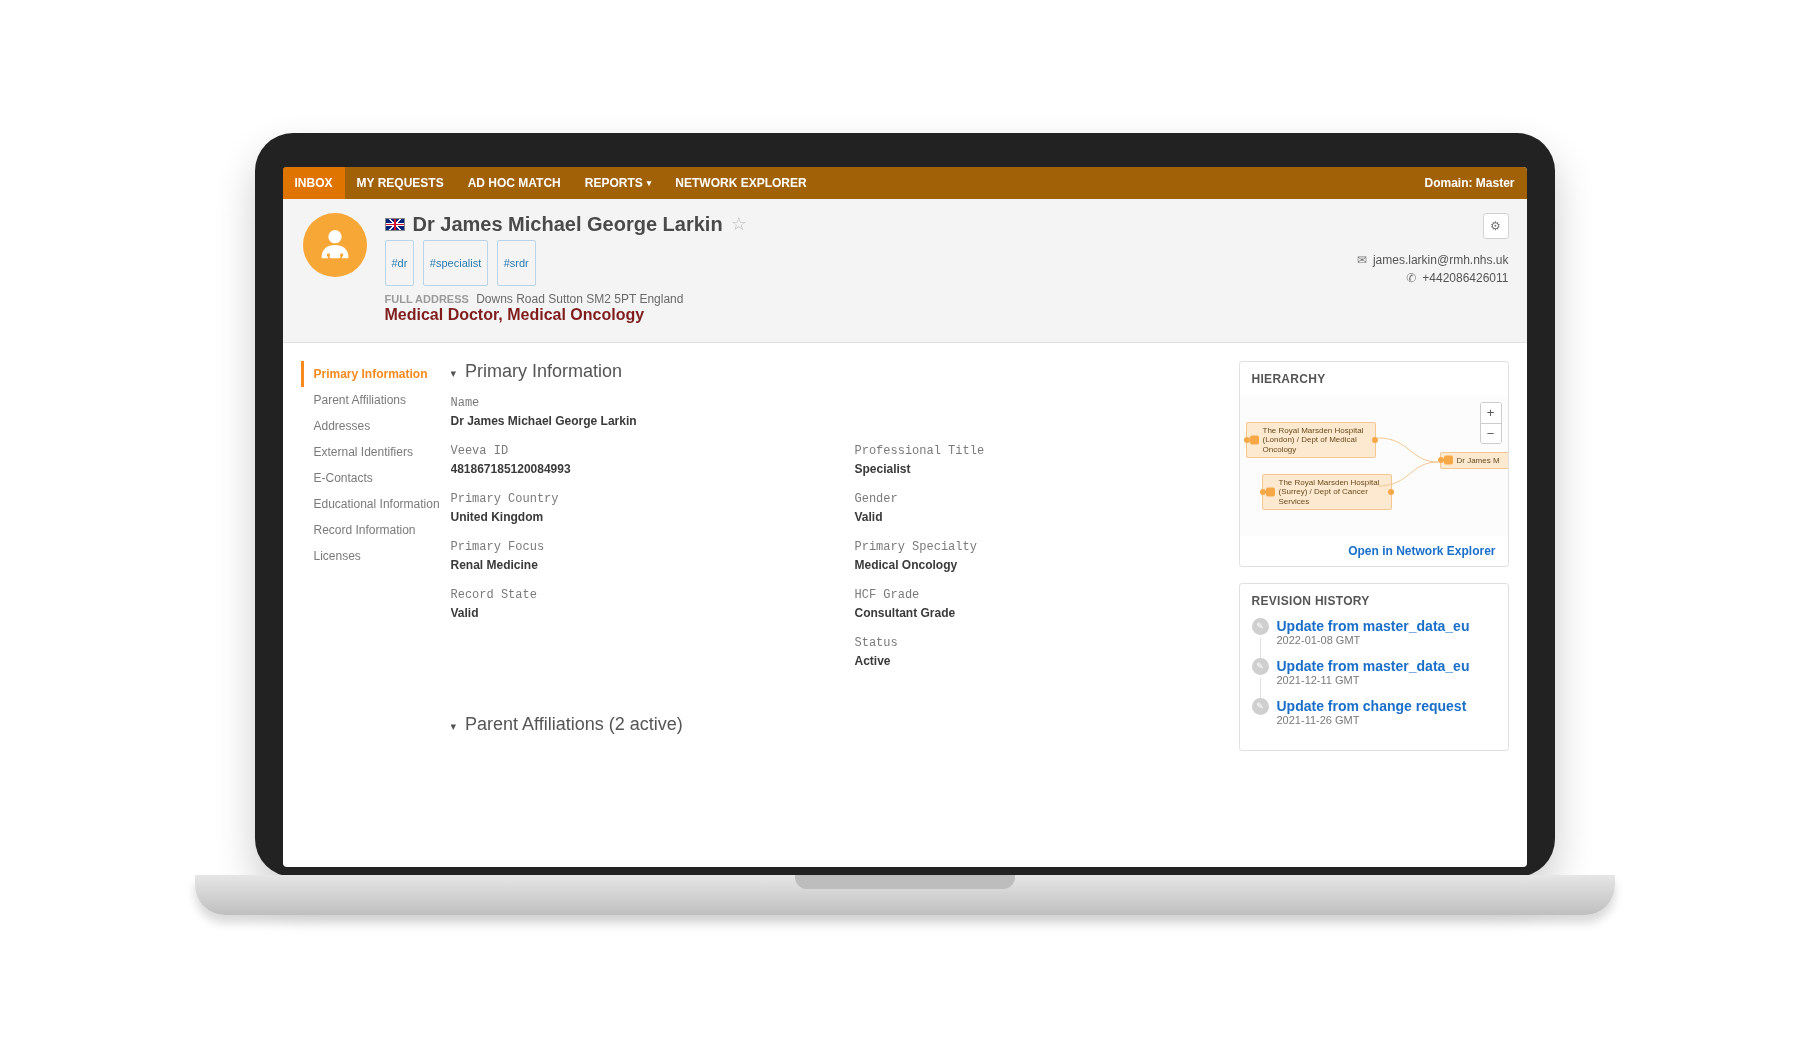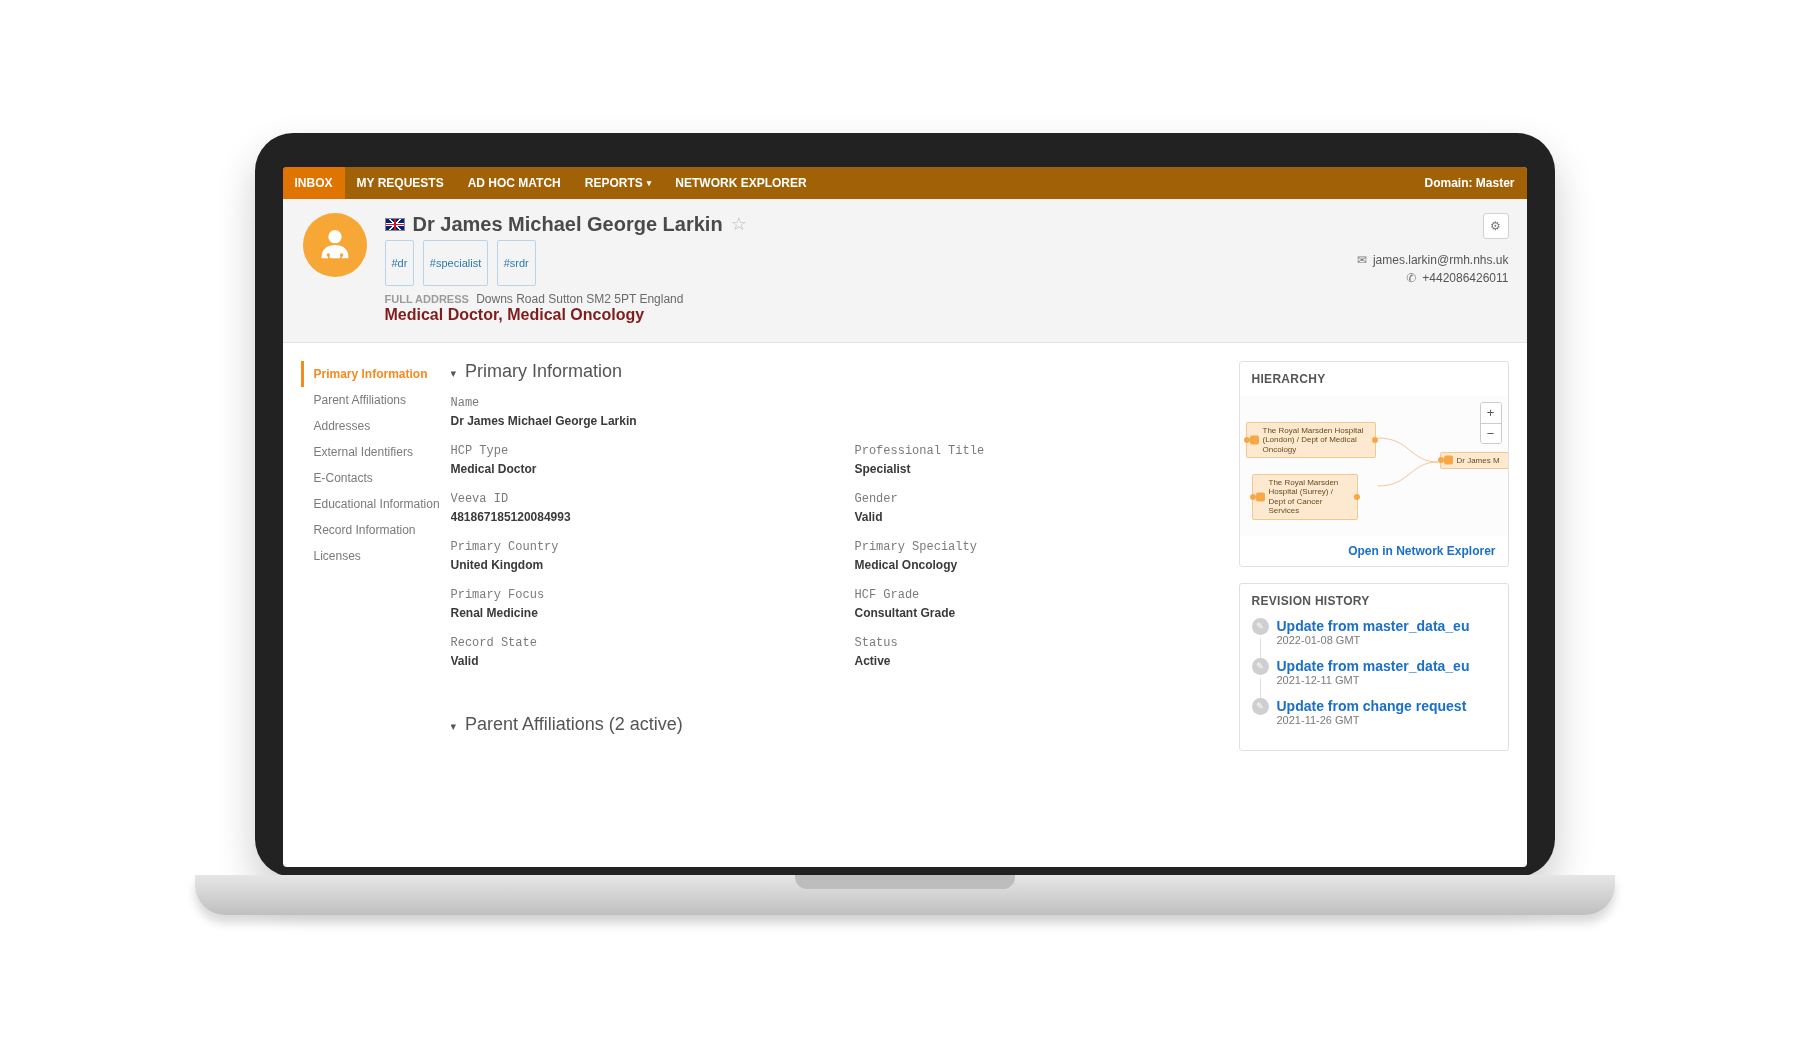--- a/index.html
+++ b/index.html
@@ -170,24 +170,20 @@
           </div>
 
           <div class="field-block">
             <div class="field-label">Name</div>
             <div class="field-value">Dr James Michael George Larkin</div>
           </div>
 
           <div class="two-col">
             <div>
               <div class="field-block">
-                <div class="field-label">HCP Type</div>
-                <div class="field-value">Medical Doctor</div>
-              </div>
-              <div class="field-block">
                 <div class="field-label">Veeva ID</div>
                 <div class="field-value">481867185120084993</div>
               </div>
               <div class="field-block">
                 <div class="field-label">Primary Country</div>
                 <div class="field-value">United Kingdom</div>
               </div>
               <div class="field-block">
                 <div class="field-label">Primary Focus</div>
                 <div class="field-value">Renal Medicine</div>
@@ -232,21 +228,21 @@
             <div class="panel-head">HIERARCHY</div>
             <div class="hierarchy-box">
               <div class="zoom-ctrl">
                 <button>+</button>
                 <button>−</button>
               </div>
               <div class="hnode" style="left:6px; top:26px; width:130px">
                 <span class="dot-l"></span><span class="dot-r"></span>
                 <span>The Royal Marsden Hospital (London) / Dept of Medical Oncology</span>
               </div>
-              <div class="hnode" style="left:12px; top:78px; width:106px">
+              <div class="hnode" style="left:22px; top:78px; width:130px">
                 <span class="dot-l"></span><span class="dot-r"></span>
                 <span>The Royal Marsden Hospital (Surrey) / Dept of Cancer Services</span>
               </div>
               <div class="hnode" style="left:200px; top:56px; width:80px">
                 <span class="dot-l"></span>
                 <span>Dr James M</span>
               </div>
               <svg style="position:absolute; left:0; top:0; width:100%; height:100%; pointer-events:none">
                 <path d="M138 42 C 170 42, 170 66, 198 66" stroke="#f3c791" fill="none" stroke-width="1"></path>
                 <path d="M138 90 C 170 90, 170 66, 198 66" stroke="#f3c791" fill="none" stroke-width="1"></path>

